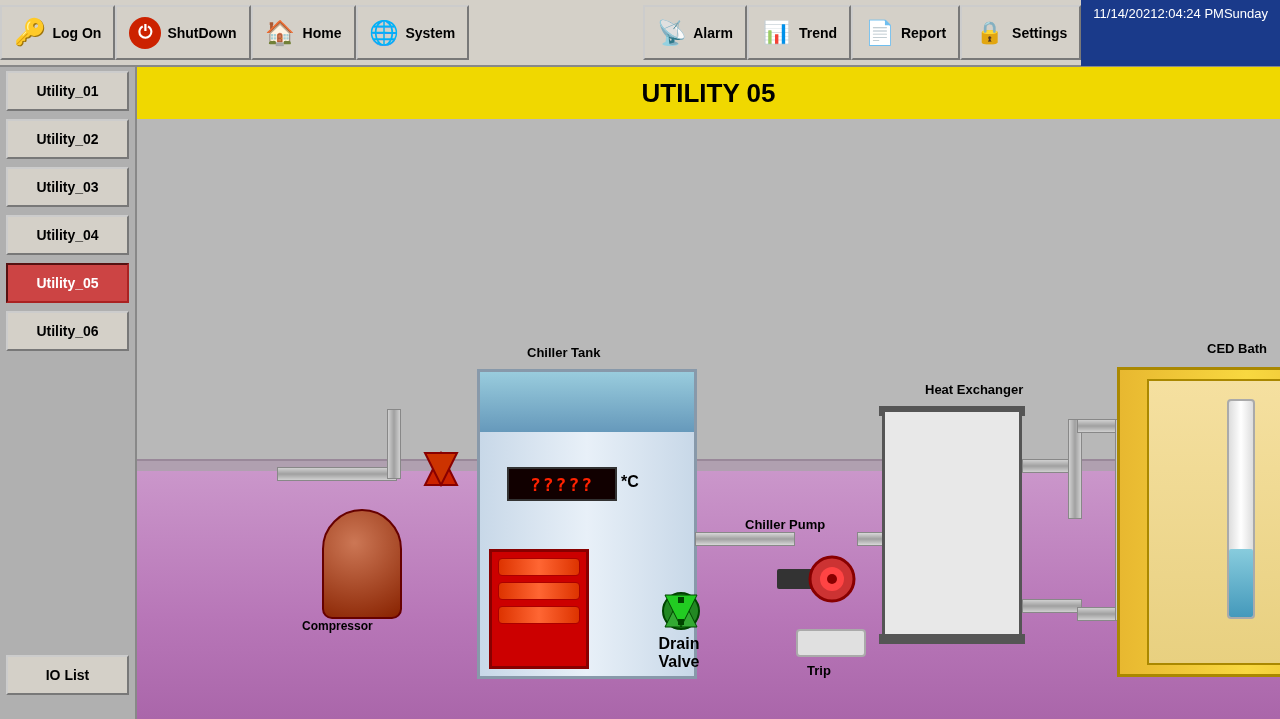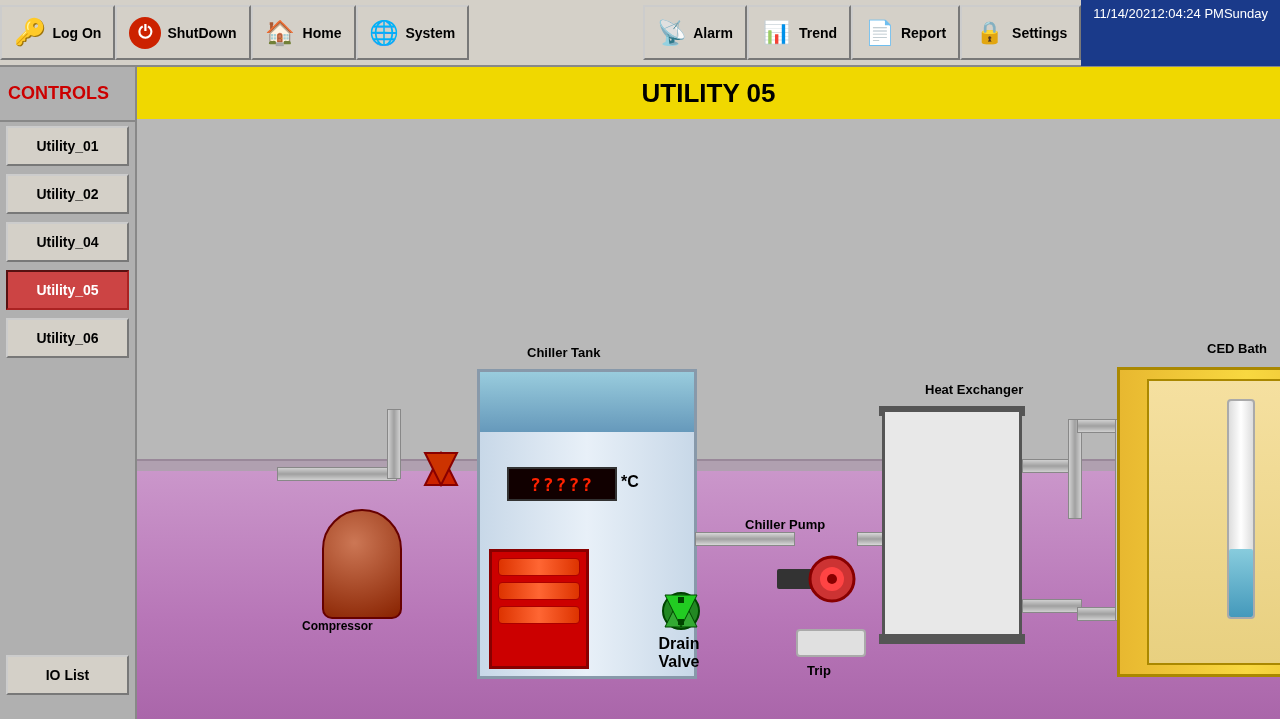--- a/index.html
+++ b/index.html
@@ -476,28 +476,28 @@
       <div>11/14/2021</div>
       <div>2:04:24 PM</div>
       <div>Sunday</div>
     </div>
   </div>
 </div>
 
 <div id="main">
 
   <div id="sidebar">
-    <div id="controls-header">
-      <span>CONTROLS</span>
-    </div>
     <div class="sidebar-btn">
       <span>Utility_01</span>
     </div>
     <div class="sidebar-btn">
       <span>Utility_02</span>
+    </div>
+    <div class="sidebar-btn">
+      <span>Utility_03</span>
     </div>
     <div class="sidebar-btn">
       <span>Utility_04</span>
     </div>
     <div class="sidebar-btn active">
       <span>Utility_05</span>
     </div>
     <div class="sidebar-btn">
       <span>Utility_06</span>
     </div>

